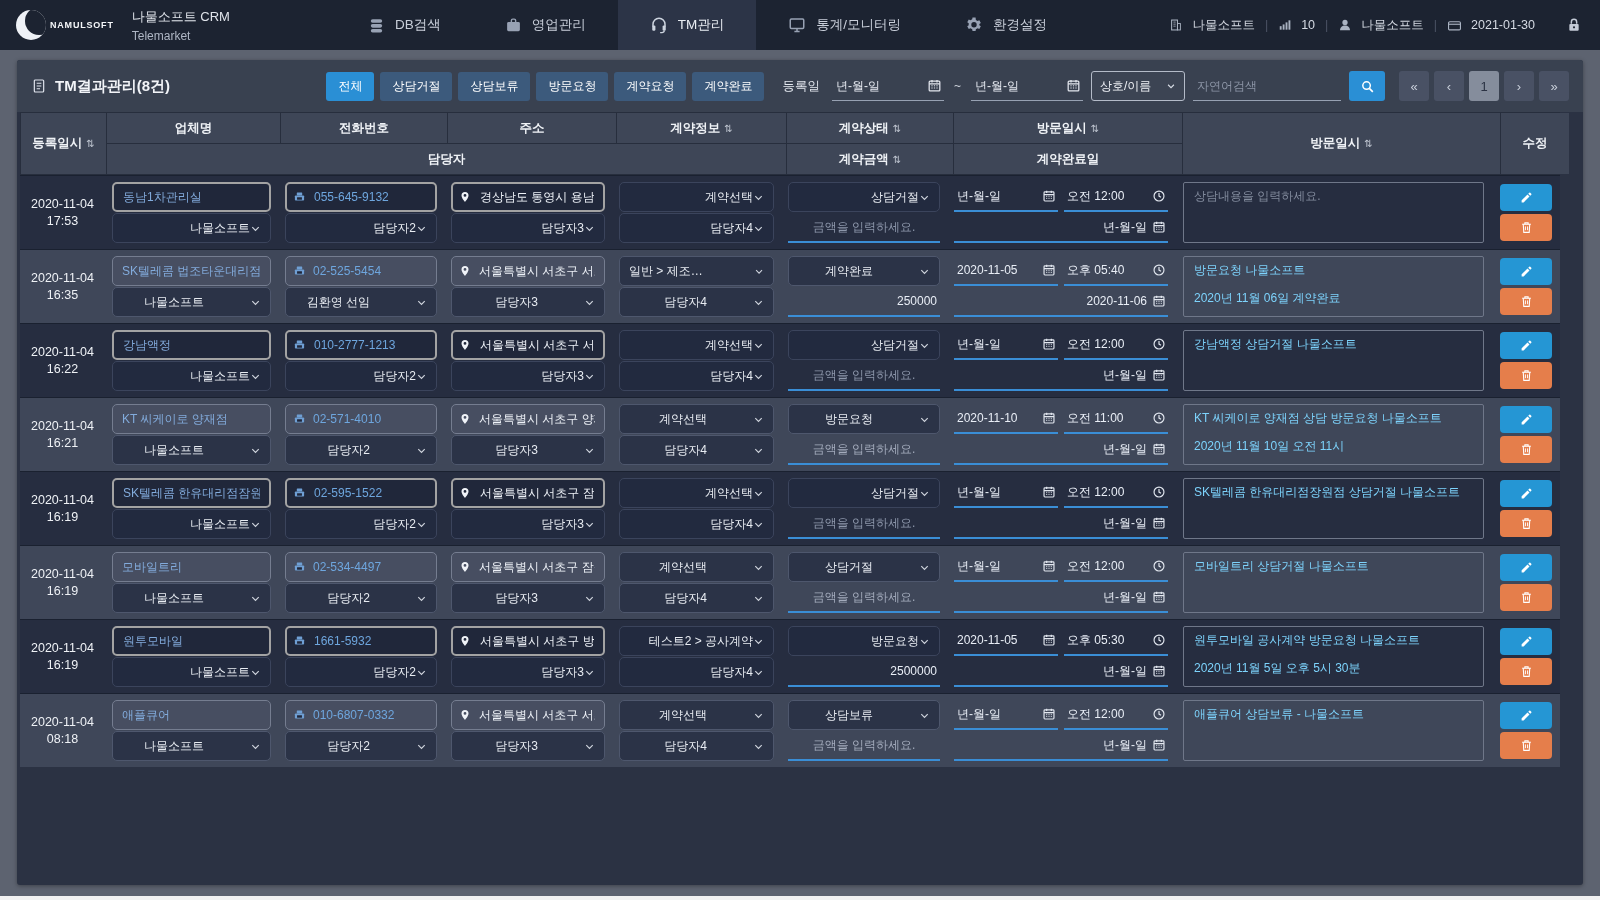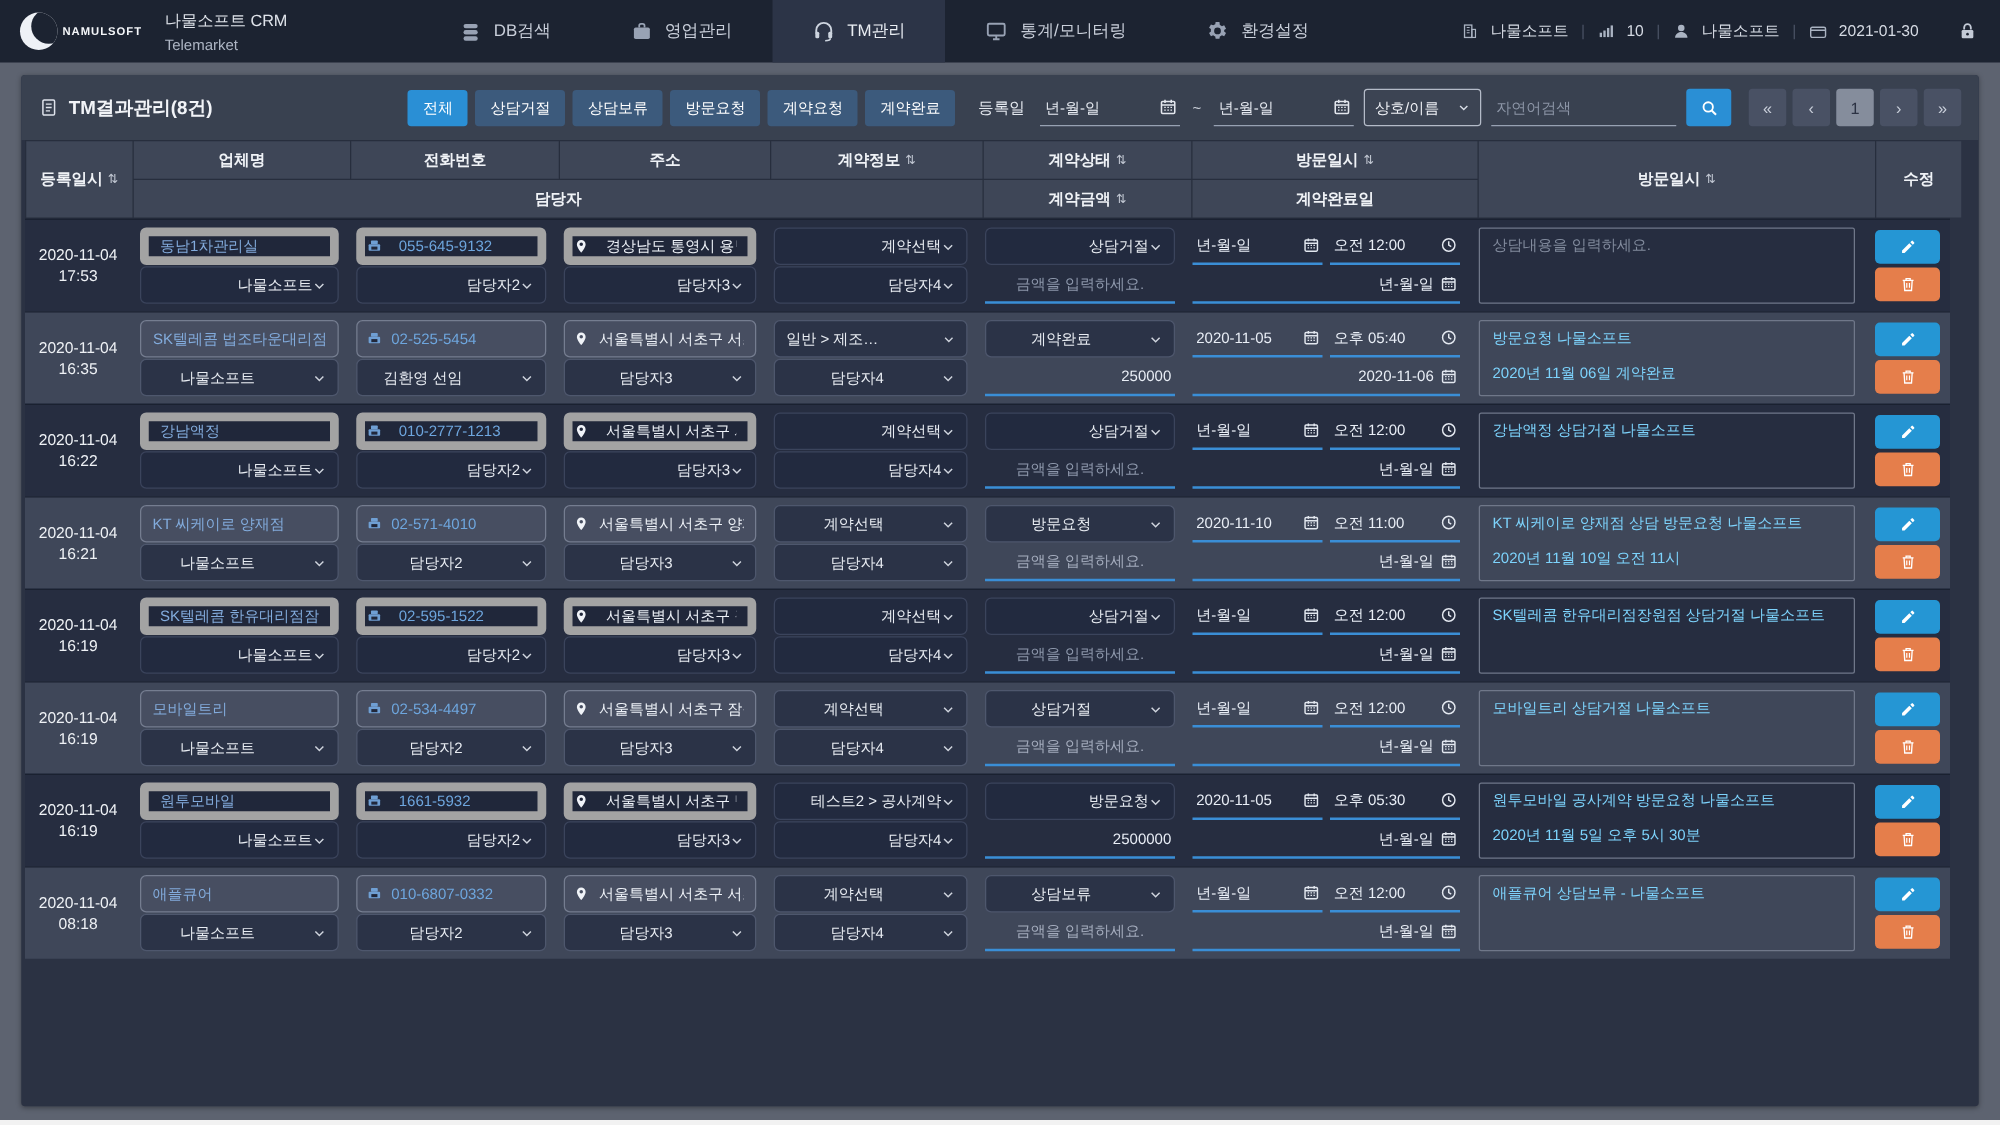--- a/index.html
+++ b/index.html
@@ -81,21 +81,21 @@
   .h-memo{grid-column:8;grid-row:1/3} .h-edit{grid-column:9;grid-row:1/3}
 
   .trow { display:grid; grid-template-columns:var(--cols); height:74px; border-top:1px solid #1a2130; }
   .trow.odd { background:#262d40; }
   .trow.even { background:#3f4759; }
   .c { padding:6px 7px; display:flex; flex-direction:column; justify-content:space-between; min-width:0; }
   .c-date { justify-content:center; align-items:center; gap:3px; font-size:12.5px; color:#eef1f5; }
 
   .ti { height:30px; border-radius:5px; font-size:12px; font-family:inherit; outline:none;
     width:100%; padding:0 9px; }
-  .odd .ti { background:#20273a; border:7px solid #a3a3a3; }
+  .odd .ti { background:#20273a; border:2px solid #a3a3a3; }
   .even .ti { background:#474e61; border:1px solid #757d90; }
   .ti.company { color:#82abdc; }
   .ti.phone { color:#6ea6de; padding-left:27px; }
   .ti.addr { color:#eef2f8; padding-left:27px; }
   .iwrap { position:relative; }
   .in-ico { position:absolute; left:8px; top:50%; transform:translateY(-50%); pointer-events:none; }
   .in-ico.blue { color:#6f9fd4; } .in-ico.white { color:#f0f3f8; }
 
   .select { height:30px; border-radius:5px; display:flex; align-items:center; justify-content:flex-end;
     padding:0 9px; font-size:12px; color:#e8ecf2; cursor:pointer; }

